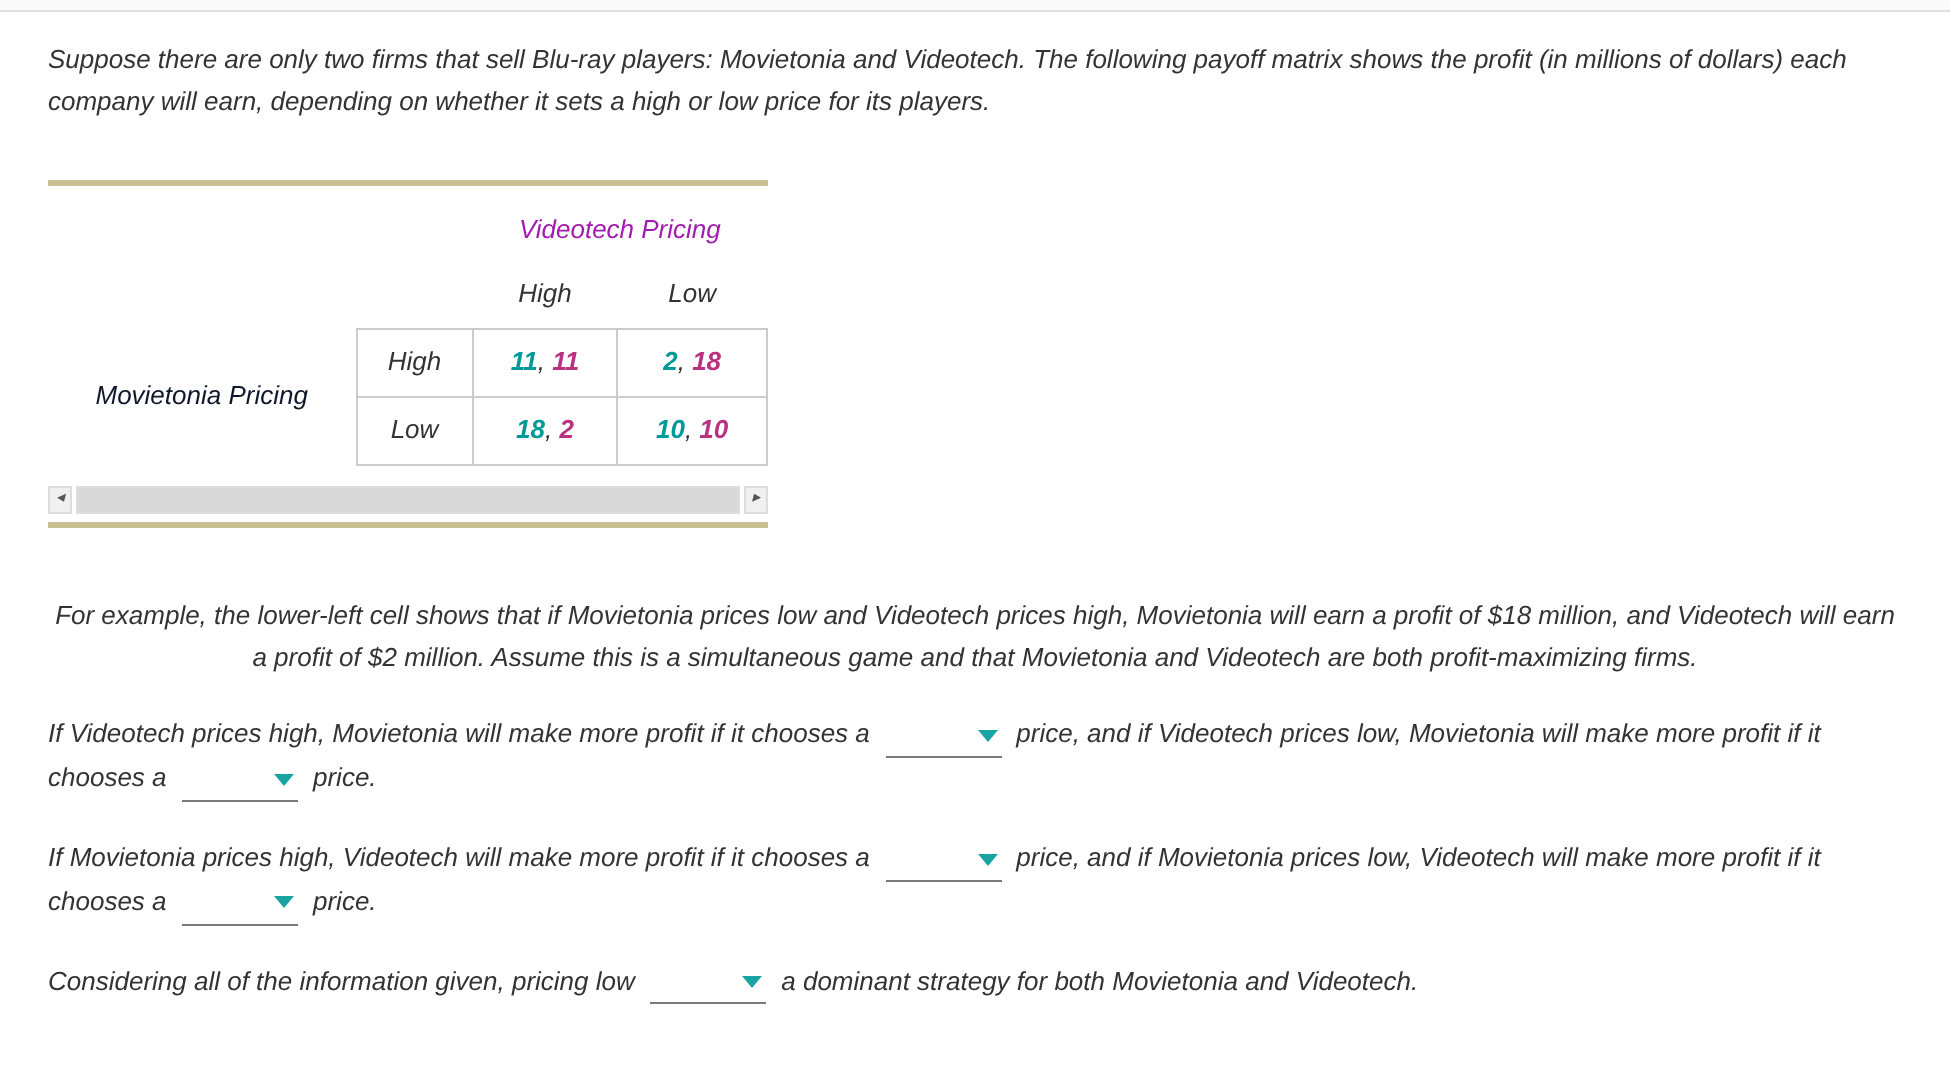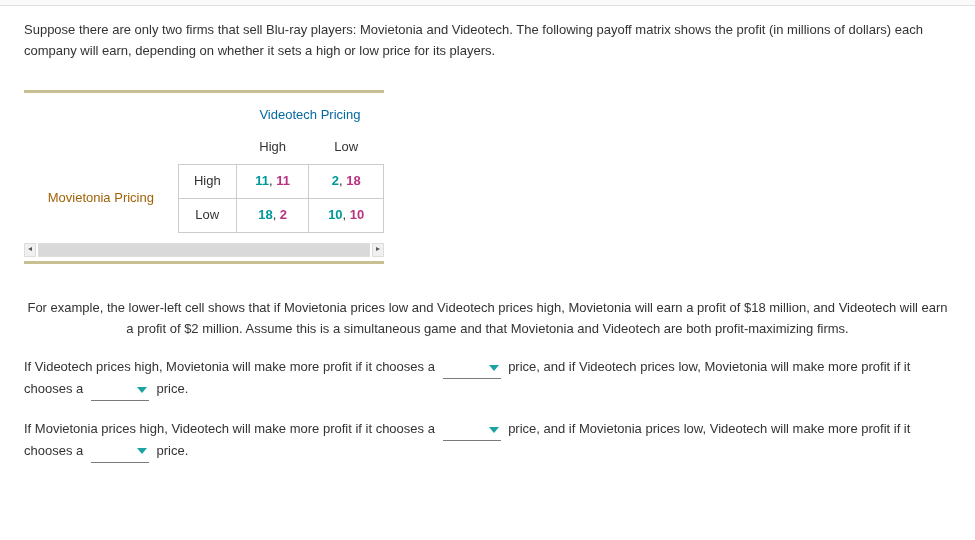--- a/index.html
+++ b/index.html
@@ -13,20 +13,21 @@
     width: 975px;
   }
   .topbar {
     height: 6px;
     border-bottom: 1px solid #e0e0e0;
     background: #fafafa;
   }
   .content {
     padding: 14px 24px 10px 24px;
     line-height: 1.6;
+    font-style: italic;
   }
   .intro { margin-bottom: 28px; }
   .matrix-wrap {
     width: 360px;
     margin-bottom: 10px;
   }
   .mtop {
     height: 3px;
     background: #c8c093;
     margin-bottom: 6px;
@@ -39,22 +40,22 @@
   table.payoff {
     border-collapse: collapse;
     width: 100%;
   }
   table.payoff td, table.payoff th {
     padding: 6px 10px;
     text-align: center;
     font-weight: normal;
     font-size: 13px;
   }
-  .vt-header { color: #0369a1; font-weight: bold; }
-  .mv-header { color: #a16207; font-weight: bold; }
+  .vt-header { color: #a21caf; font-weight: bold; }
+  .mv-header { color: #0f172a; font-weight: bold; }
   .cell-border { border: 1px solid #ccc; }
   .p1 { color: #009999; font-weight: bold; }
   .p2 { color: #b83280; font-weight: bold; }
   .scroll-row {
     display: flex;
     align-items: center;
     width: 360px;
     margin-top: 6px;
   }
   .scroll-arrow {
@@ -165,14 +166,19 @@
   </div>
 
   <div class="para">
     <span>If Movietonia prices high, Videotech will make more profit if it chooses a </span>
     <span class="dropdown"><span class="caret"></span></span>
     <span> price, and if Movietonia prices low, Videotech will make more profit if it chooses a </span>
     <span class="dropdown"><span class="caret"></span></span>
     <span> price.</span>
   </div>
 
+  <div class="para">
+    <span>Considering all of the information given, pricing low </span>
+    <span class="dropdown"><span class="caret"></span></span>
+    <span> a dominant strategy for both Movietonia and Videotech.</span>
+  </div>
 
 </div>
 
 </body></html>

